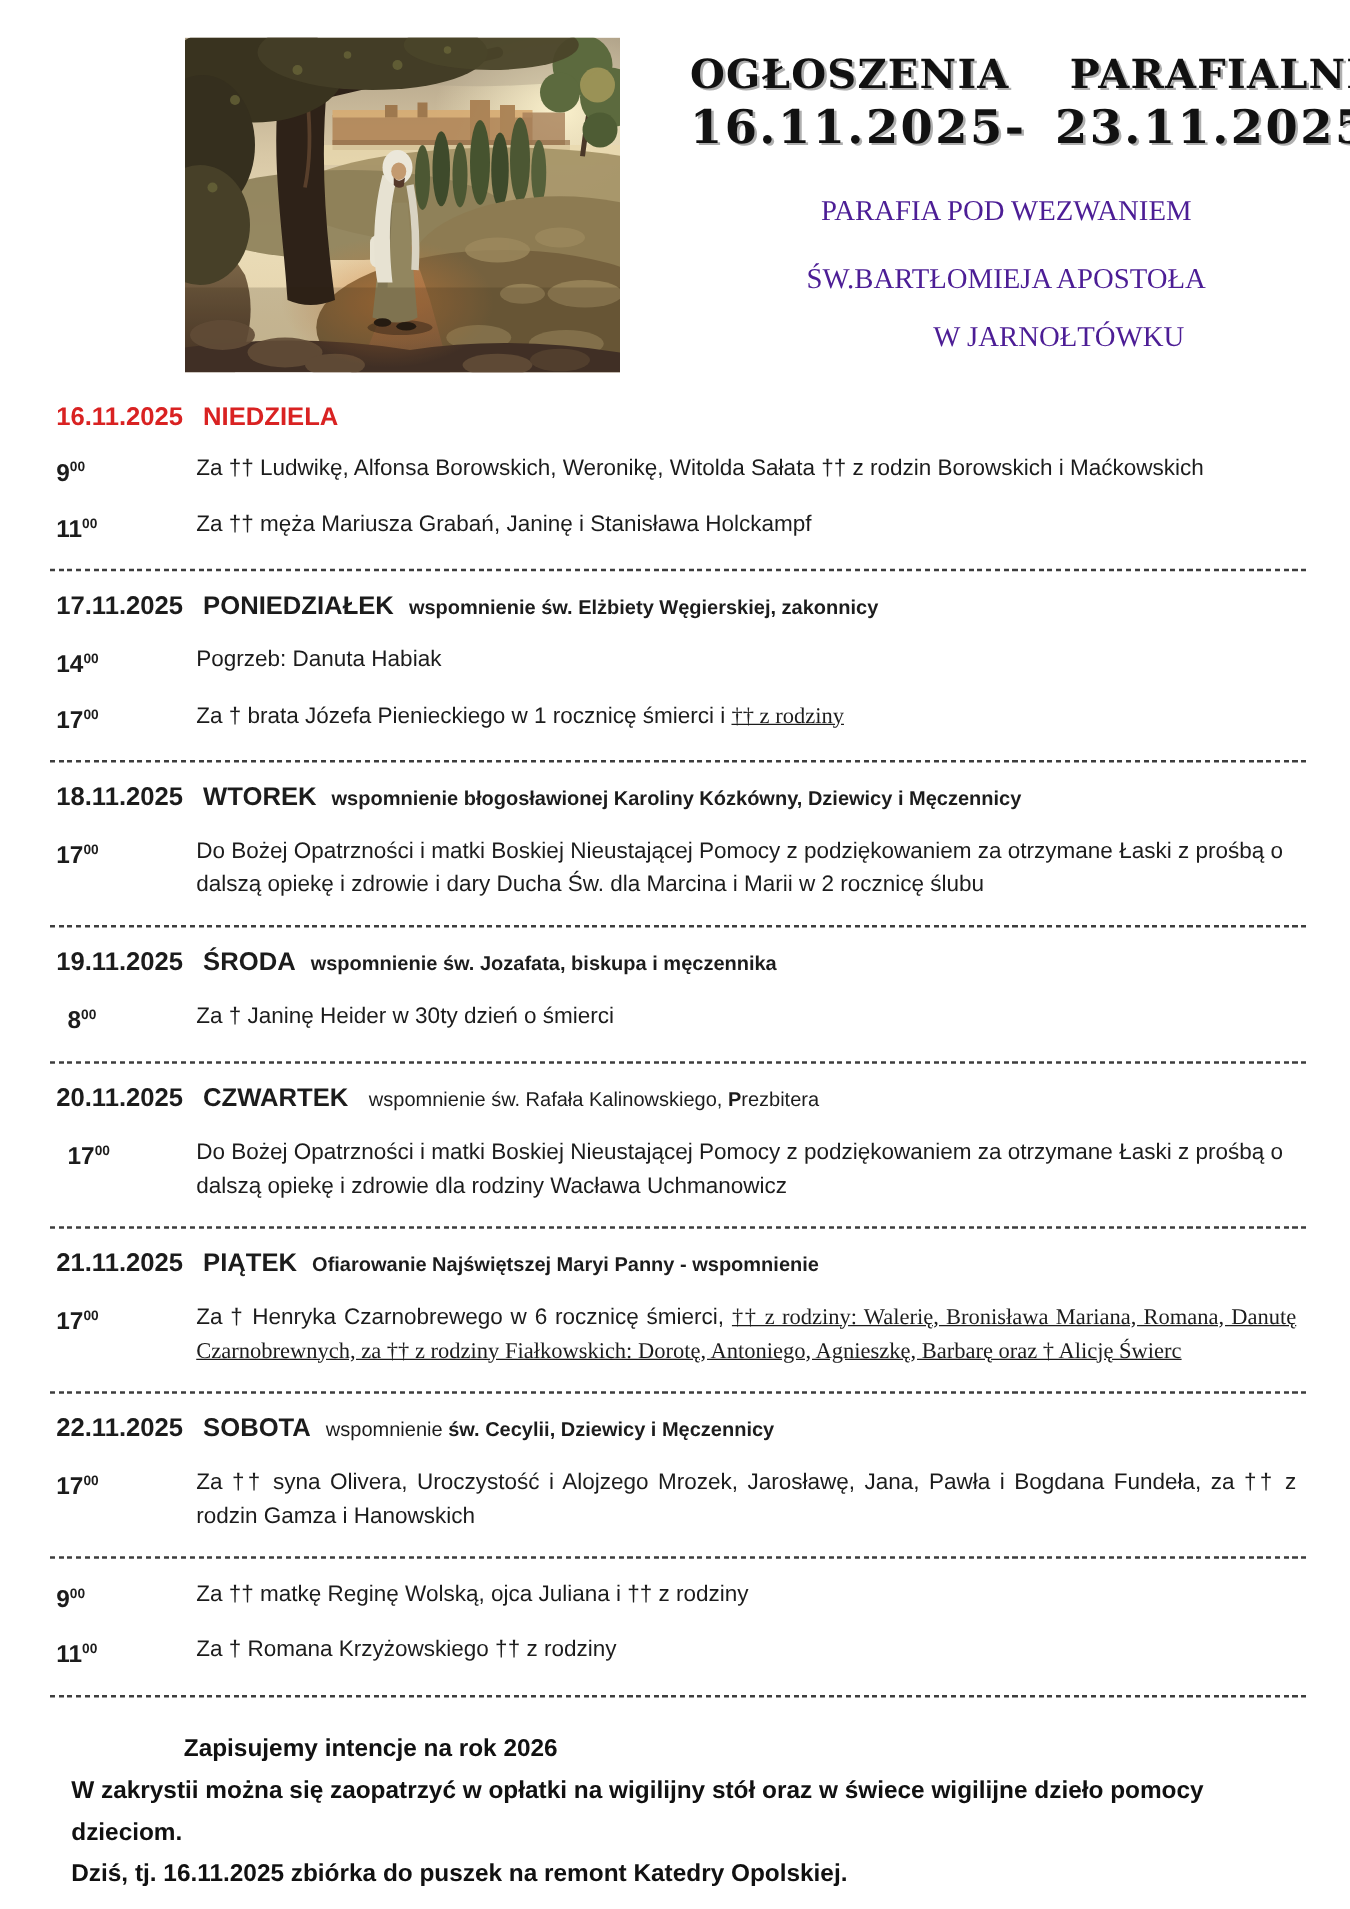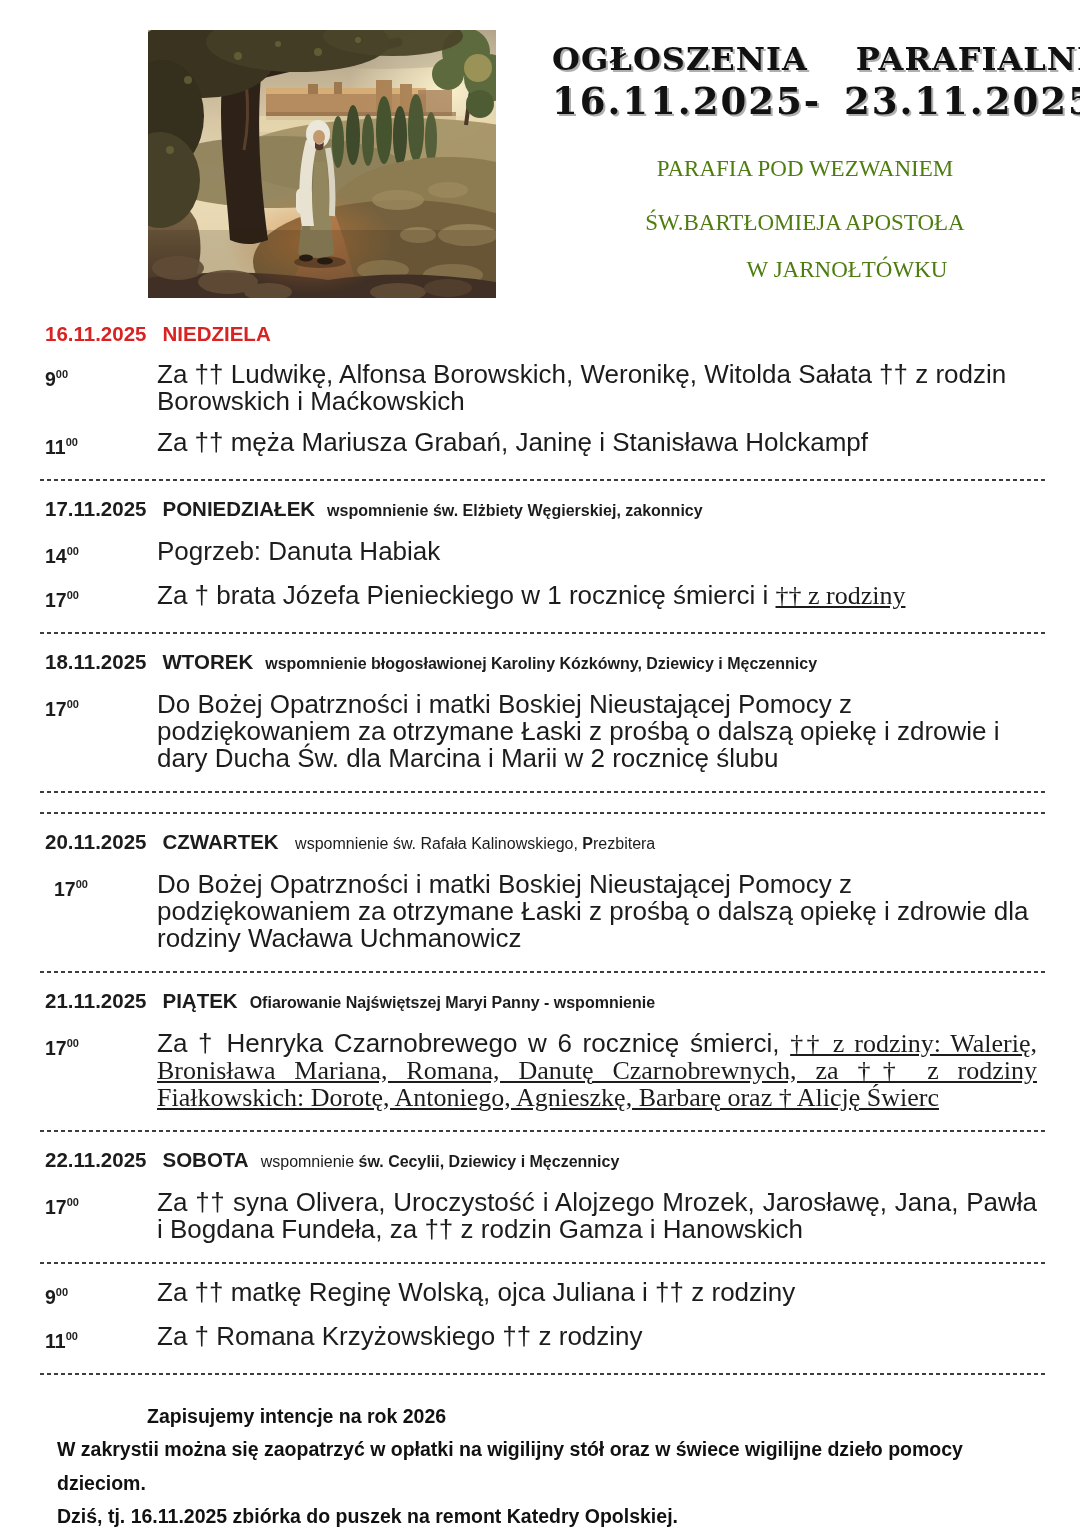--- a/index.html
+++ b/index.html
@@ -12,36 +12,36 @@
   .header{position:relative;height:300px;}
   .painting{position:absolute;left:148px;top:30px;width:348px;height:268px;overflow:hidden;}
   .painting svg{display:block;width:100%;height:100%;}
   .htext{position:absolute;left:552px;top:40px;width:506px;}
   .title{
     font-family:"DejaVu Serif","Liberation Serif",serif;font-weight:700;
     font-size:32px;letter-spacing:1px;word-spacing:36px;text-align:center;
     color:#111;text-shadow:2px 2px 0 rgba(110,110,110,.55);white-space:nowrap;
   }
   .title2{font-size:37px;word-spacing:8px;letter-spacing:2px;margin-top:1px;}
-  .parish{font-family:"Liberation Serif","DejaVu Serif",serif;font-size:23px;text-align:center;color:#4d7c0f;}
+  .parish{font-family:"Liberation Serif","DejaVu Serif",serif;font-size:23px;text-align:center;color:#4c1d95;}
   .parish-1{margin-top:33px;}
   .parish-2{margin-top:28px;}
   .parish-3{margin-top:21px;transform:translateX(42px);}
   
   .sections{padding:21px 43px 0 45px;}
   .heading{font-size:20.5px;font-weight:700;line-height:26px;}
   .day{margin-left:16px;}
   .subtitle{margin-left:12px;font-size:16px;font-weight:400;}
   .subtitle .b{font-weight:700;}
   .red{color:var(--red,#d92222);margin-top:40px;}
   .entry{display:flex;margin-top:14px;gap:42px;}
   .time{flex:0 0 70px;font-weight:700;font-size:19.5px;line-height:26px;}
   .time.indent{padding-left:9px;box-sizing:border-box;}
   .time sup{font-size:11px;vertical-align:super;letter-spacing:0;}
-  .etext{flex:1;font-size:26px;line-height:27px;}
+  .etext{flex:1;font-size:18px;line-height:27px;}
   .etext.just{text-align:justify;}
   .serif{font-family:"Liberation Serif","DejaVu Serif",serif;text-decoration:underline;}
   .sep{
     height:2px;margin:19px -8px 15px -5px;
     background:repeating-linear-gradient(90deg,#3d3d3d 0 4px,rgba(0,0,0,0) 4px 7px);
   }
   
   .footer{padding:10px 45px 0 57px;font-weight:700;font-size:19.5px;line-height:33.5px;color:#111;}
   .f1{padding-left:90px;}
 </style>
@@ -208,20 +208,27 @@
     </div>
     <div class="sep"></div>
     <div class="section">
       <div class="heading"><span>18.11.2025</span><span class="day">WTOREK</span><span class="subtitle"><span class="b">wspomnienie błogosławionej Karoliny Kózkówny, Dziewicy i Męczennicy</span></span></div>
       <div class="entry">
         <span class="time">17<sup>00</sup></span>
         <div class="etext"><span>Do Bożej Opatrzności i matki Boskiej Nieustającej Pomocy z podziękowaniem za otrzymane Łaski z prośbą o dalszą opiekę i zdrowie i dary Ducha Św. dla Marcina i Marii w 2 rocznicę ślubu</span></div>
       </div>
     </div>
     <div class="sep"></div>
+    <div class="section">
+      <div class="heading"><span>19.11.2025</span><span class="day">ŚRODA</span><span class="subtitle"><span class="b">wspomnienie św. Jozafata, biskupa i męczennika</span></span></div>
+      <div class="entry">
+        <span class="time indent">8<sup>00</sup></span>
+        <div class="etext"><span>Za † Janinę Heider w 30ty dzień o śmierci</span></div>
+      </div>
+    </div>
     <div class="sep"></div>
     <div class="section">
       <div class="heading"><span>20.11.2025</span><span class="day">CZWARTEK</span><span class="subtitle"><span> wspomnienie św. Rafała Kalinowskiego, </span><span class="b">P</span><span>rezbitera</span></span></div>
       <div class="entry">
         <span class="time indent">17<sup>00</sup></span>
         <div class="etext"><span>Do Bożej Opatrzności i matki Boskiej Nieustającej Pomocy z podziękowaniem za otrzymane Łaski z prośbą o dalszą opiekę i zdrowie dla rodziny Wacława Uchmanowicz</span></div>
       </div>
     </div>
     <div class="sep"></div>
     <div class="section">

